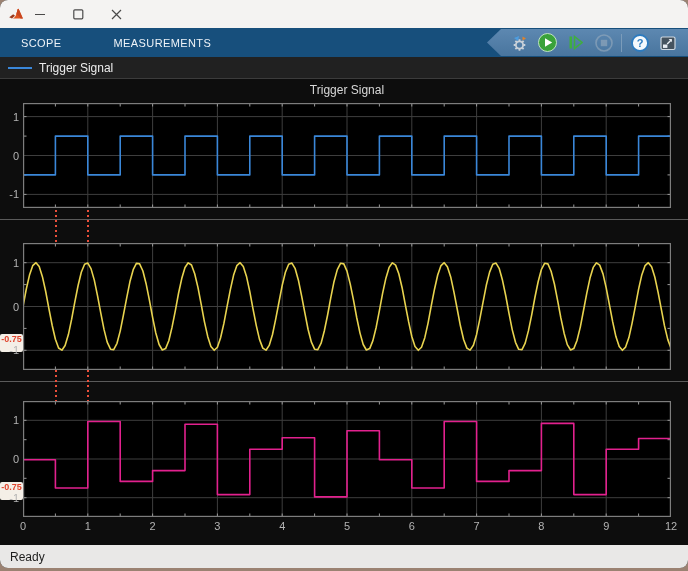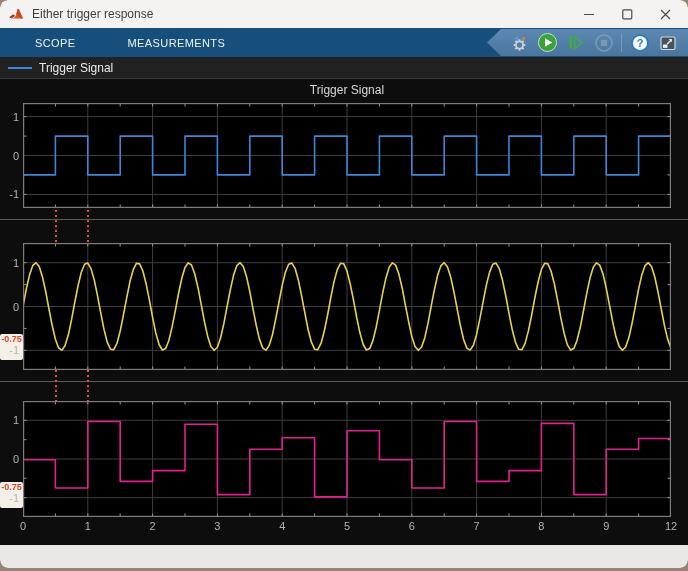--- a/index.html
+++ b/index.html
@@ -19,21 +19,21 @@
     background:#f4f3f2;display:flex;align-items:center;
   }
   .titlebar .logo{width:17px;height:17px;margin-left:8px;flex:0 0 auto;}
   .titlebar .title{margin-left:7px;font-size:12px;color:#3d3d3d;flex:1 1 auto;}
   .winbtn{width:30px;height:28px;display:flex;align-items:center;justify-content:center;flex:0 0 auto;margin-right:8px;}
   
   .tabstrip{
     position:absolute;left:0;top:28px;width:100%;height:29px;
     background:#174f7c;display:flex;align-items:center;
   }
-  .tabs{display:flex;padding-left:35px;}
+  .tabs{display:flex;padding-left:21px;}
   .tab{color:#eef3f8;font-size:11px;letter-spacing:.4px;margin-right:52px;cursor:default;}
   .tb-group{
     position:absolute;right:0;top:1px;height:27px;
     background:linear-gradient(#5d88b1,#49759e);
     display:flex;align-items:center;gap:7px;
     padding:0 10px 0 22px;
     clip-path:polygon(14px 0,100% 0,100% 100%,14px 100%,0 50%);
   }
   .tb-icon{width:21px;height:21px;display:flex;align-items:center;justify-content:center;}
   .tb-sep{width:1px;height:18px;background:#7b9cba;}
@@ -51,21 +51,21 @@
   .axes{position:absolute;left:23px;}
   .psep{position:absolute;left:0;width:688px;height:1px;background:#5a5a5a;}
   .ylab{position:absolute;left:2px;width:17px;text-align:right;color:#b3b3b3;font-size:11px;height:12px;line-height:12px;}
   .xlab{position:absolute;top:441px;width:26px;text-align:center;color:#b3b3b3;font-size:11px;}
   
   .vcur{position:absolute;width:2px;pointer-events:auto;
     background-image:repeating-linear-gradient(to bottom,var(--cur) 0 2px,transparent 2px 5px);}
   .hcur{position:absolute;height:2px;
     background-image:repeating-linear-gradient(to right,var(--cur) 0 2px,transparent 2px 5px);}
   .curlab{
-    position:absolute;height:26px;line-height:11px;font-size:9px;font-weight:bold;
+    position:absolute;height:18px;line-height:11px;font-size:9px;font-weight:bold;
     color:#e0452e;background:#f4efe7;border-radius:2px;text-align:center;
   }
   
   .axtools{position:absolute;left:576px;top:26px;display:flex;gap:3px;align-items:center;}
   .axtool{width:22px;height:23px;display:flex;align-items:center;justify-content:center;}
   
   .statusbar{
     position:absolute;left:0;top:545px;width:100%;height:23px;
     background:#e9e8e7;display:flex;align-items:center;font-size:12px;color:#1d1d1d;
     box-sizing:border-box;padding:0 10px;
@@ -77,21 +77,20 @@
 <body>
 
 <div class="window">
 
   <div class="titlebar">
     <svg class="logo" viewBox="0 0 17 17">
       <path d="M1.2 11.2 L5.2 8.3 L7 9.8 L4 12.6 Z" fill="#9c3a1d"></path>
       <path d="M4.6 12.6 C6.4 12 7.6 10.4 8.3 8.3 L9.6 3.2 C9.8 2.5 10.5 2.5 10.8 3.2 L14.9 12.6 Z" fill="#e0541e"></path>
       <path d="M9.6 3.2 L8.3 8.3 C9.9 9.2 11.6 10.8 12.6 12.6 L14.9 12.6 L10.8 3.2 C10.5 2.5 9.8 2.5 9.6 3.2 Z" fill="#c8451f"></path>
     </svg>
-    <div class="title">Either trigger response</div>
     <div class="winbtn">
       <svg width="11" height="11" viewBox="0 0 11 11">
           <line x1="0" y1="5.5" x2="10" y2="5.5" stroke="#4a4a4a" stroke-width="1.2"></line>
         </svg>
     </div>
     <div class="winbtn">
       <svg width="11" height="11" viewBox="0 0 11 11">
           <rect x="0.8" y="0.8" width="9" height="9" rx="1" fill="none" stroke="#4a4a4a" stroke-width="1.2"></rect>
         </svg>
     </div>
@@ -420,14 +419,15 @@
       <div class="xlab" style="left: 269.2px;">4</div>
       <div class="xlab" style="left: 334px;">5</div>
       <div class="xlab" style="left: 398.8px;">6</div>
       <div class="xlab" style="left: 463.6px;">7</div>
       <div class="xlab" style="left: 528.4px;">8</div>
       <div class="xlab" style="left: 593.2px;">9</div>
       <div class="xlab" style="left: 658px;">12</div>
     </div>
 
   <div class="statusbar">
+    <span class="left">Ready</span>
   </div>
 </div>
 
 </body></html>

